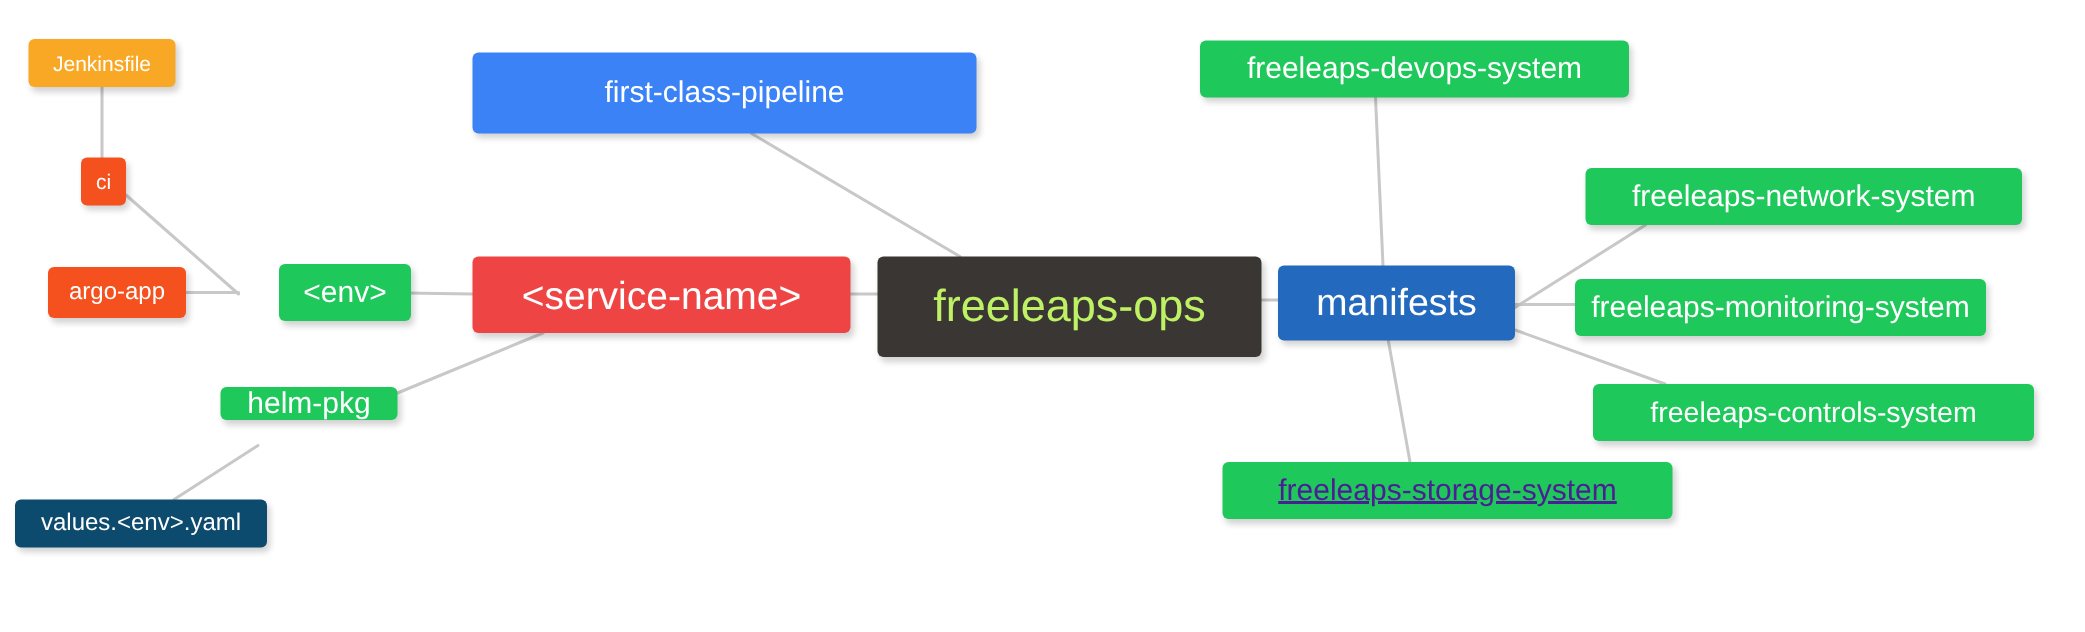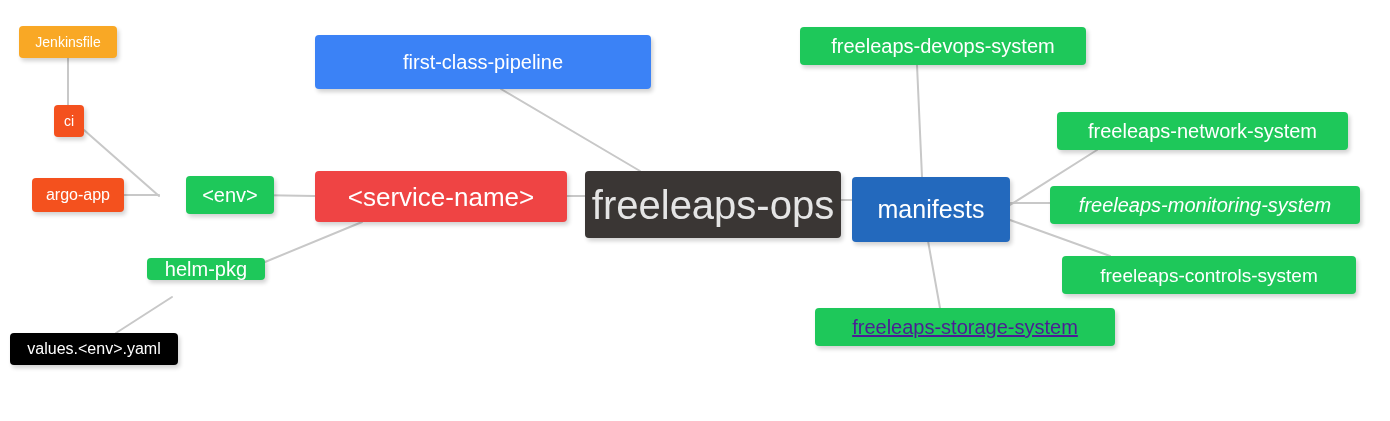--- a/index.html
+++ b/index.html
@@ -76,42 +76,42 @@
       </div>
       <div class="node" style="left: 32px; top: 178px; width: 92px; height: 34px; background: rgb(244, 81, 30); font-size: 16px; color: rgb(255, 255, 255);">
         <span class="node-label">argo-app</span>
       </div>
       <div class="node" style="left: 159px; top: 176px; width: 88px; height: 38px; background: rgb(30, 200, 90); font-size: 20px; color: rgb(255, 255, 255); margin-left: 27px;">
         <span class="node-label">&lt;env&gt;</span>
       </div>
       <div class="node" style="left: 147px; top: 258px; width: 118px; height: 22px; background: rgb(30, 200, 90); font-size: 20px; color: rgb(255, 255, 255);">
         <span class="node-label">helm-pkg</span>
       </div>
-      <div class="node" style="left: 10px; top: 333px; width: 168px; height: 32px; background: #000000; font-size: 16px; color: rgb(255, 255, 255);">
+      <div class="node" style="left: 10px; top: 333px; width: 168px; height: 32px; background: #0c4a6e; font-size: 16px; color: rgb(255, 255, 255);">
         <span class="node-label">values.&lt;env&gt;.yaml</span>
       </div>
       <div class="node" style="left: 315px; top: 35px; width: 336px; height: 54px; background: #3b82f6; font-size: 20px; color: rgb(255, 255, 255);">
         <span class="node-label">first-class-pipeline</span>
       </div>
       <div class="node" style="left: 315px; top: 171px; width: 252px; height: 51px; background: #ef4444; font-size: 26px; color: rgb(255, 255, 255);">
         <span class="node-label">&lt;service-name&gt;</span>
       </div>
-      <div class="node" style="left: 585px; top: 171px; width: 256px; height: 67px; background: rgb(58, 54, 52); font-size: 40px; color: #e5e5e5;">
+      <div class="node" style="left: 585px; top: 171px; width: 256px; height: 67px; background: rgb(58, 54, 52); font-size: 30px; color: #bef264;">
         <span class="node-label">freeleaps-ops</span>
       </div>
-      <div class="node" style="left: 852px; top: 177px; width: 158px; height: 65px; background: rgb(35, 105, 189); font-size: 25px; color: rgb(255, 255, 255);">
+      <div class="node" style="left: 852px; top: 177px; width: 158px; height: 50px; background: rgb(35, 105, 189); font-size: 25px; color: rgb(255, 255, 255);">
         <span class="node-label">manifests</span>
       </div>
       <div class="node" style="left: 800px; top: 27px; width: 286px; height: 38px; background: rgb(30, 200, 90); font-size: 20px; color: rgb(255, 255, 255);">
         <span class="node-label">freeleaps-devops-system</span>
       </div>
       <div class="node" style="left: 1057px; top: 112px; width: 291px; height: 38px; background: rgb(30, 200, 90); font-size: 20px; color: rgb(255, 255, 255);">
         <span class="node-label">freeleaps-network-system</span>
       </div>
-      <div class="node" style="left: 1050px; top: 186px; width: 310px; height: 38px; background: rgb(30, 200, 90); font-size: 20px; color: rgb(255, 255, 255); font-style: italic;">
+      <div class="node" style="left: 1050px; top: 186px; width: 274px; height: 38px; background: rgb(30, 200, 90); font-size: 20px; color: rgb(255, 255, 255);">
         <span class="node-label">freeleaps-monitoring-system</span>
       </div>
       <div class="node" style="left: 1062px; top: 256px; width: 294px; height: 38px; background: rgb(30, 200, 90); font-size: 19px; color: rgb(255, 255, 255);">
         <span class="node-label">freeleaps-controls-system</span>
       </div>
       <div class="node" style="left: 815px; top: 308px; width: 300px; height: 38px; background: rgb(30, 200, 90); font-size: 20px; color: #4c1d95; text-decoration: underline;">
         <span class="node-label">freeleaps-storage-system</span>
       </div>
     </div>
 </div>

